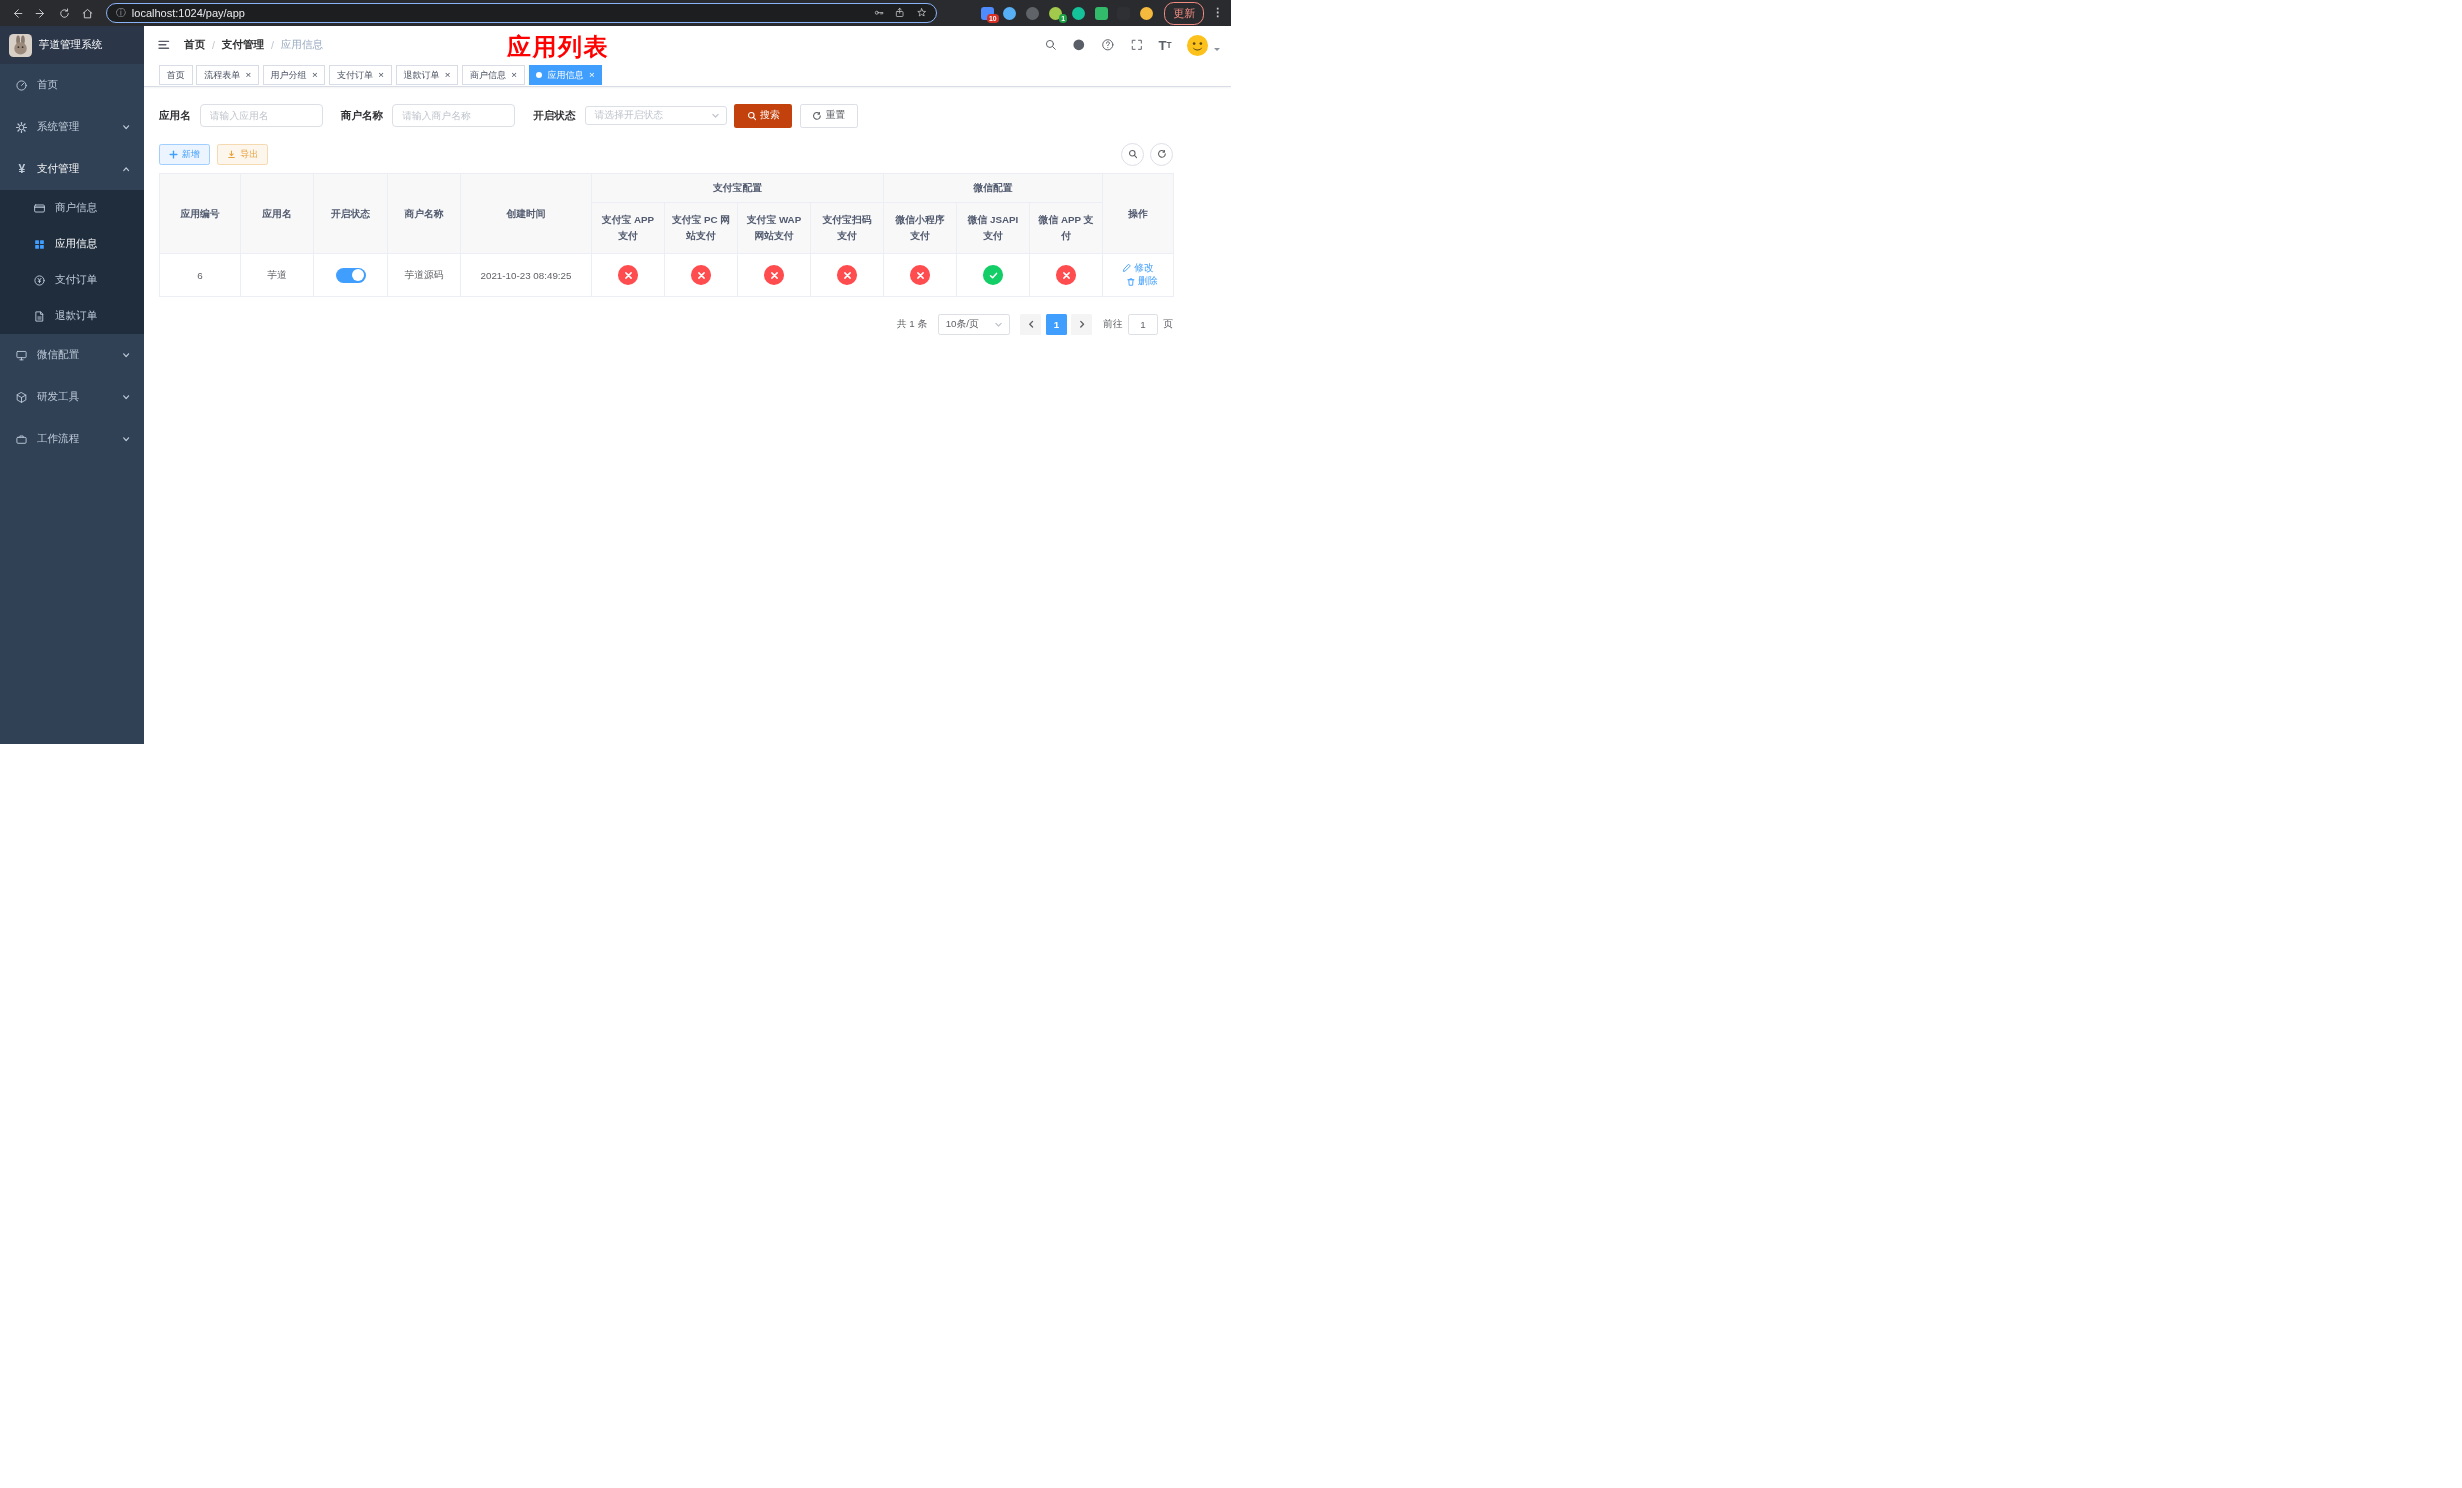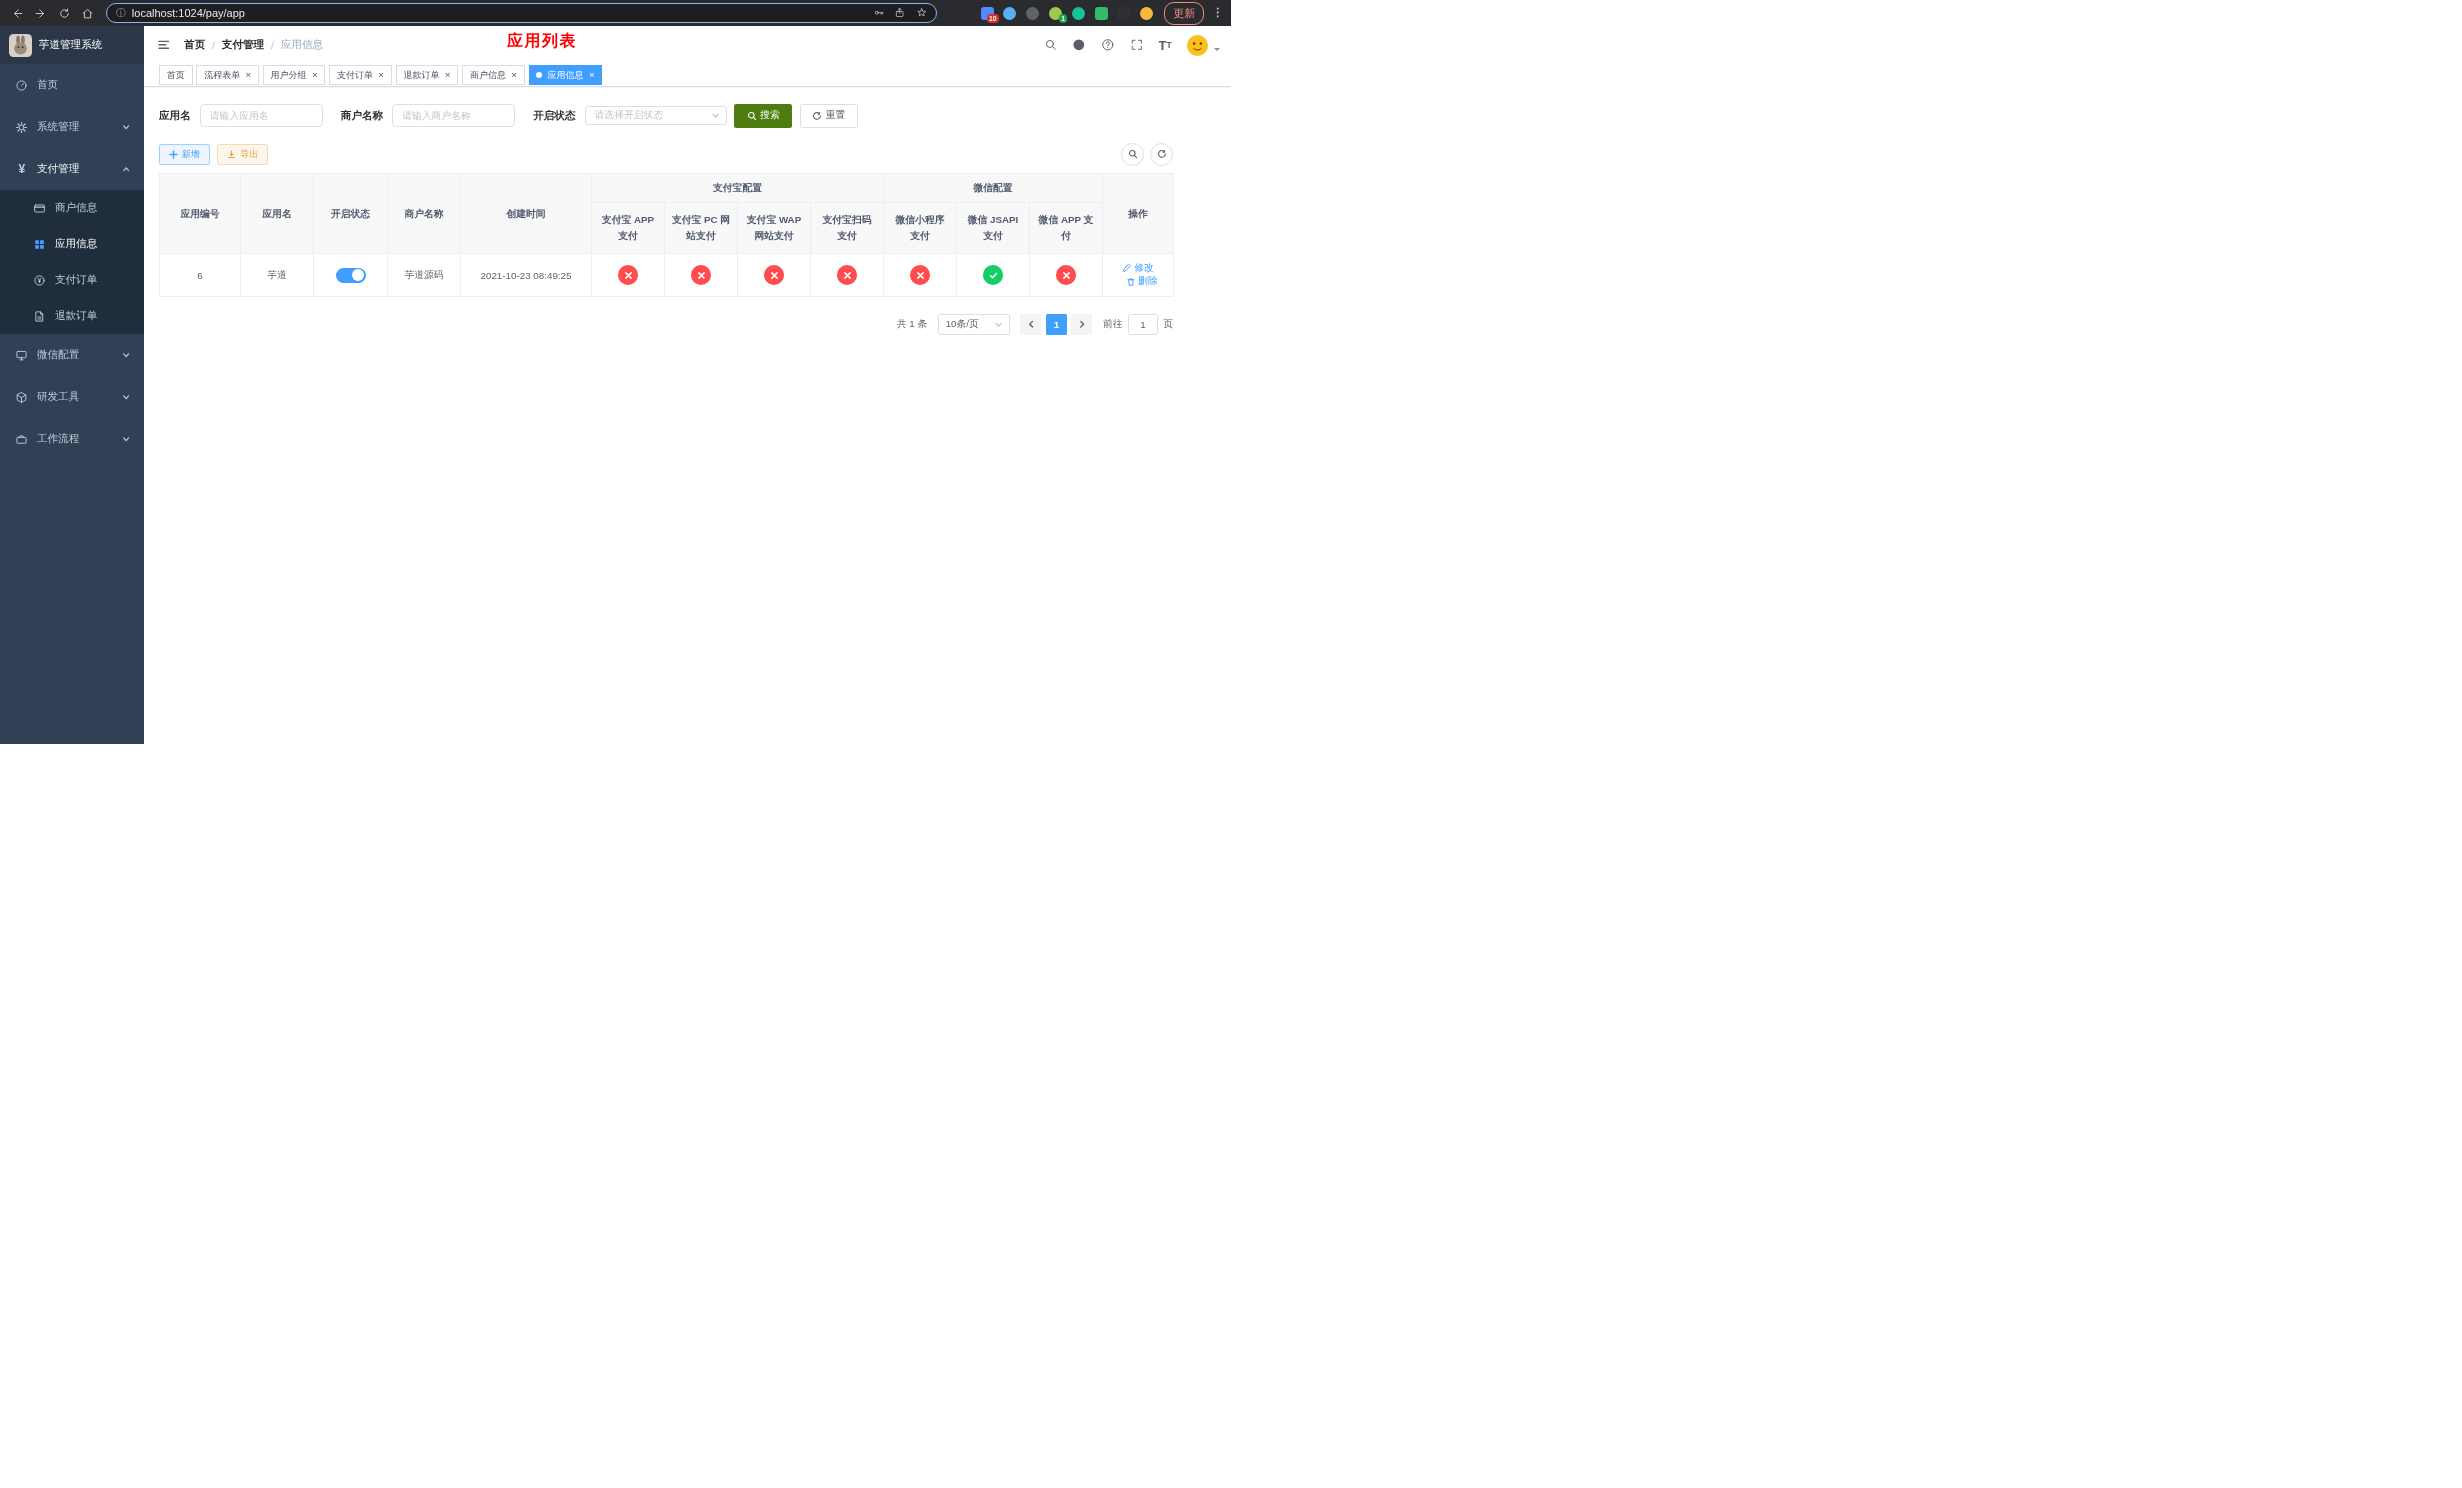--- a/index.html
+++ b/index.html
@@ -43,21 +43,21 @@
   .smi.active .micon{color:#409eff}
 
   .main{flex:1;display:flex;flex-direction:column;min-width:0;background:#fff}
   .navbar{height:38px;display:flex;align-items:center;padding:0 11.4px;position:relative;flex:0 0 auto}
   .hamburger{width:16.7px;height:16.7px;display:flex;align-items:center;justify-content:center;cursor:pointer}
   .hamburger svg{width:13.6px;height:13.6px;stroke:#5a5e66;stroke-width:2;stroke-linecap:round}
   .crumbs{display:flex;align-items:center;gap:6.8px;margin-left:12px;font-size:10.6px}
   .crumb{color:#303133;font-weight:600;cursor:pointer}
   .crumb.current{color:#97a8be;font-weight:400;cursor:default}
   .crumb-sep{color:#c0c4cc;font-weight:400}
-  .overlay-title{position:absolute;left:363px;top:4.5px;font-size:16px;font-weight:700;color:#ff0000;letter-spacing:1.5px;white-space:nowrap}
+  .overlay-title{position:absolute;left:363px;top:4.5px;font-size:24px;font-weight:700;color:#ff0000;letter-spacing:1.5px;white-space:nowrap}
   .nav-right{margin-left:auto;display:flex;align-items:center;gap:13.6px}
   .nicon{width:15px;height:15px;display:flex;align-items:center;justify-content:center;color:#5a5e66;cursor:pointer;font-size:11.4px;font-weight:700}
   .nicon svg{width:13.6px;height:13.6px;stroke:currentColor;fill:none;stroke-width:1.7;stroke-linecap:round;stroke-linejoin:round}
   .nicon .gh{fill:#5a5e66;stroke:none}
   .sizeT{font-size:13px;font-weight:700;color:#5a5e66}
   .sizeT span{font-size:8.3px}
   .avatar-wrap{display:flex;align-items:center;gap:4.5px;cursor:pointer}
   .avatar{width:23px;height:23px;border-radius:6px;overflow:hidden}
   .caret{width:0;height:0;border-left:3px solid transparent;border-right:3px solid transparent;border-top:3.8px solid #8c939d;margin-top:9px}
 
@@ -72,21 +72,21 @@
   .content{flex:1;padding:16.7px 0 0 15px;overflow:hidden}
   .filters{display:flex;align-items:center;height:24px}
   .flabel{font-size:10.6px;font-weight:700;color:#303133;margin-right:9px;white-space:nowrap}
   .gap24{margin-left:18px}
   .inp{width:123px;height:23px;border:0.8px solid #dcdfe6;border-radius:4px;padding:0 9px;font-size:9.8px;color:#606266;outline:none;background:#fff}
   .inp::placeholder{color:#bfc4cc}
   .select{width:142px;height:19px;border:0.8px solid #dcdfe6;border-radius:3px;padding:0 19.7px 0 9px;font-size:9.8px;color:#bfc4cc;display:flex;align-items:center;position:relative;background:#fff;cursor:pointer}
   .chevd{position:absolute;right:6px;width:9px;height:9px;stroke:#c0c4cc;fill:none;stroke-width:1.7;stroke-linecap:round;stroke-linejoin:round}
   .btn{height:24px;border-radius:2.3px;font-size:9.8px;display:inline-flex;align-items:center;justify-content:center;gap:3.8px;cursor:pointer;border:0.8px solid transparent;padding:0 11.4px;white-space:nowrap}
   .btn svg{width:9.8px;height:9.8px;stroke:currentColor;fill:none;stroke-width:1.8;stroke-linecap:round;stroke-linejoin:round}
-  .btn-primary{background:#4d7c0f;color:#fff;margin-left:7.6px}
+  .btn-primary{background:#c2410c;color:#fff;margin-left:7.6px}
   .btn-default{background:#fff;border-color:#dcdfe6;color:#606266;margin-left:7.6px}
   .toolbar{display:flex;align-items:center;margin-top:15px;width:1014px}
   .btn-mini{height:21px;padding:0 9px;font-size:9px;border-radius:2.3px;display:inline-flex;align-items:center;gap:3.8px;cursor:pointer;white-space:nowrap}
   .btn-mini svg{width:9px;height:9px;stroke:currentColor;fill:none;stroke-width:1.8;stroke-linecap:round;stroke-linejoin:round}
   .btn-add{background:#ecf5ff;border:0.8px solid #a0cfff;color:#409eff}
   .btn-export{background:#fdf6ec;border:0.8px solid #f5dab1;color:#e6a23c;margin-left:7.6px}
   .tool-right{margin-left:auto;display:flex;gap:6px}
   .circle-btn{width:23px;height:23px;border-radius:50%;border:0.8px solid #dcdfe6;background:#fff;display:flex;align-items:center;justify-content:center;color:#606266;cursor:pointer}
   .circle-btn svg{width:9.8px;height:9.8px;stroke:currentColor;fill:none;stroke-width:1.8;stroke-linecap:round;stroke-linejoin:round}
 

